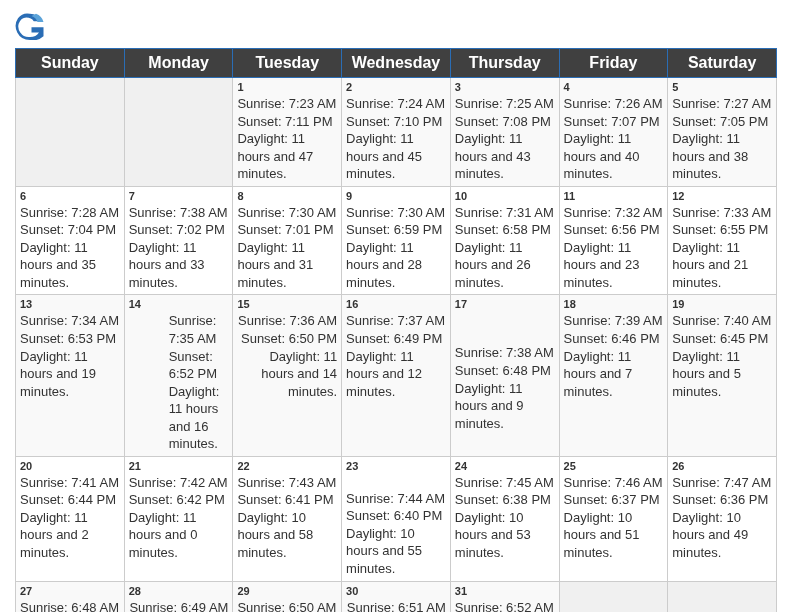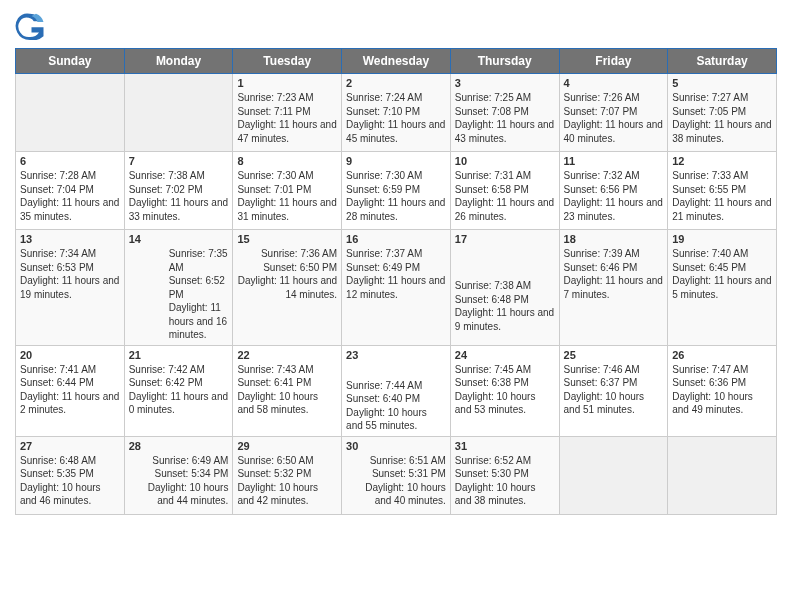--- a/index.html
+++ b/index.html
@@ -56,25 +56,25 @@
     .location {
       font-size: 15px;
       color: #555;
     }
     .calendar {
       width: 100%;
       border-collapse: collapse;
       font-size: 10px;
     }
     .calendar th {
-      background-color: #737373;
+      background-color: #404040;
       color: #fff;
       text-align: center;
       padding: 5px 3px;
-      font-size: 12px;
+      font-size: 16px;
       font-weight: bold;
       border: 1px solid #2a6db5;
       margin-top: 43px;
     }
     .calendar td {
       border: 1px solid #ccc;
       vertical-align: top;
       padding: 3px 4px;
       width: calc(100% / 7);
       height: 78px;
@@ -87,21 +87,21 @@
       background: #fff;
     }
     .day-number {
       font-size: 11px;
       font-weight: bold;
       color: #333;
       display: block;
       margin-bottom: 2px;
     }
     .day-info {
-      font-size: 10px;
+      font-size: 13px;
       color: #333;
       line-height: 1.35;
     }
     .empty-cell {
       background: #f0f0f0 !important;
     }
   </style>
 </head>
 <body>
 

